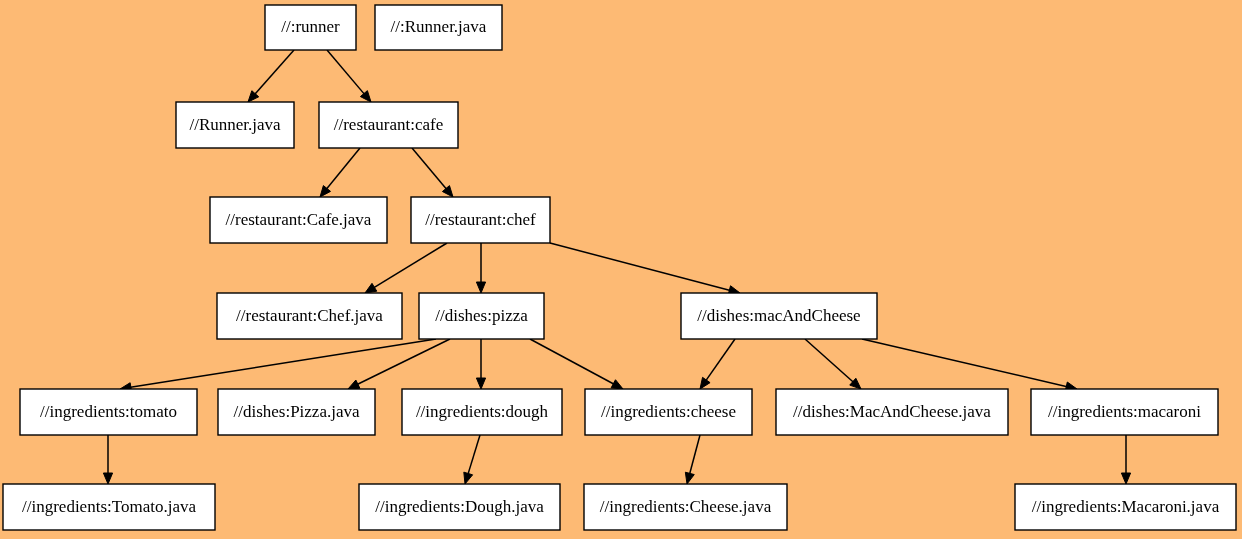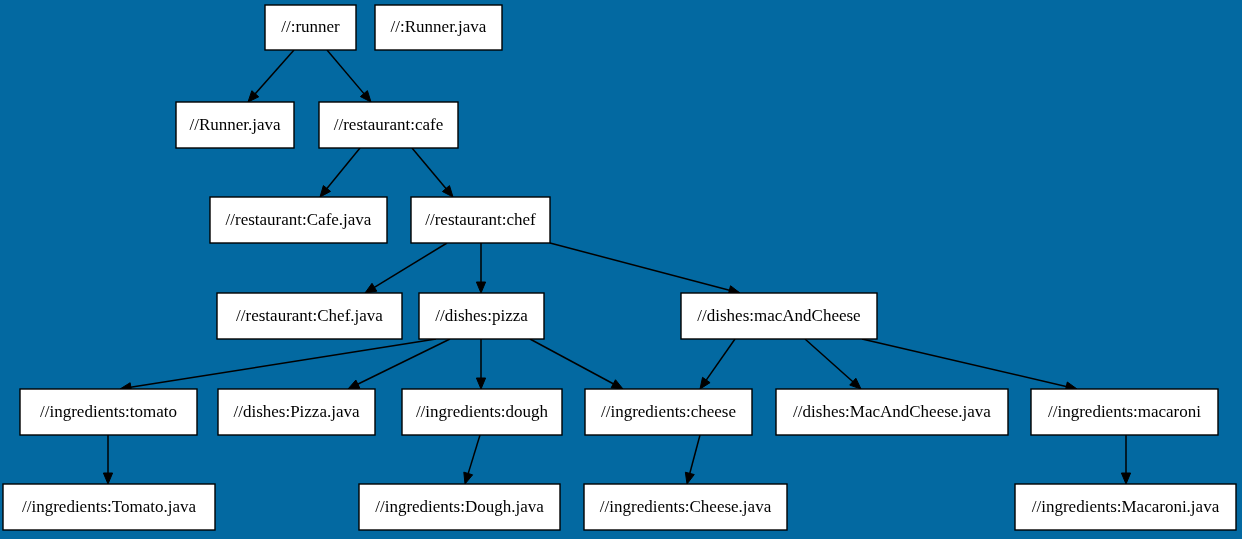--- a/index.html
+++ b/index.html
@@ -4,21 +4,21 @@
 <style>
   html, body {
     margin: 0;
     padding: 0;
     background: #ffffff;
   }
   #graph-root {
     position: relative;
     width: 1242px;
     height: 539px;
-    background: #0369a1;
+    background: #fdba74;
     font-family: "Liberation Serif", "DejaVu Serif", serif;
     overflow: hidden;
   }
   svg#graph-canvas {
     display: block;
     width: 1242px;
     height: 539px;
   }
   .node-box {
     fill: #ffffff;

